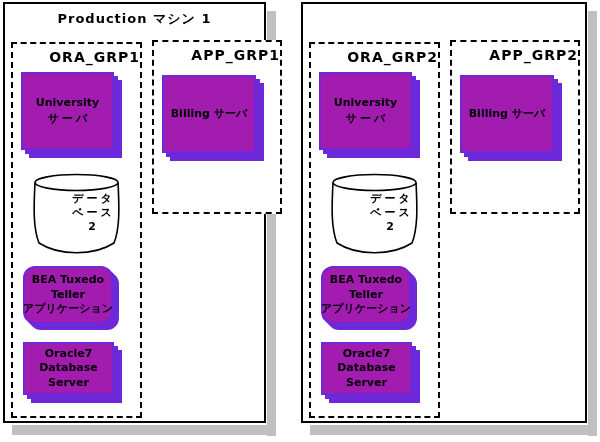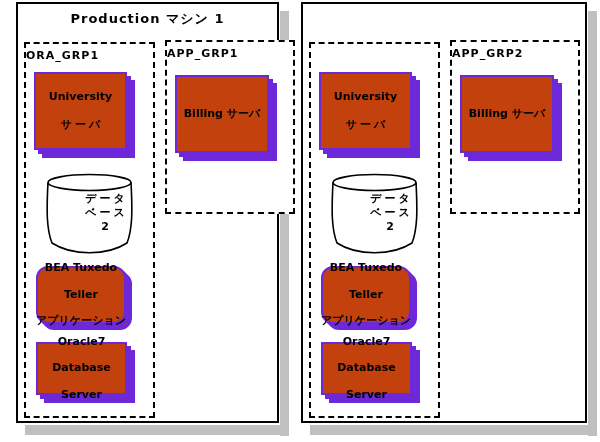--- a/index.html
+++ b/index.html
@@ -5,49 +5,49 @@
   html,body{margin:0;padding:0;background:#fff;}
   #stage{
     position:relative;width:600px;height:442px;background:#fff;overflow:hidden;
     font-family:"DejaVu Sans",sans-serif;color:#000;
   }
   
   .machine{
     position:absolute;top:2px;height:421px;box-sizing:border-box;
     border:2px solid #000;background:#fff;
   }
-  .machine.m1{left:16px;width:263px;}
+  .machine.m1{left:3px;width:263px;}
   .machine.m2{left:301px;width:286px;}
   .shadow-right{
     position:absolute;left:calc(100% + 3px);top:7px;width:9px;
     height:calc(100% + 8px);background:#c0c0c0;
   }
   .shadow-bottom{
     position:absolute;left:7px;top:calc(100% + 4px);height:10px;
     width:calc(100% + 5px);background:#c0c0c0;
   }
   .machine-title{
     position:absolute;top:6px;left:0;right:0;text-align:center;
     font-size:13px;font-weight:bold;letter-spacing:1px;white-space:nowrap;
   }
   
   .group{
     position:absolute;box-sizing:content-box;border:2px dashed #000;background:#fff;
   }
   .ora-group{left:6px;top:38px;width:127px;height:372px;}
   .app-group{left:147px;top:36px;width:126px;height:170px;}
   .group-label{
-    position:absolute;top:5px;left:0;right:0;text-align:left;
-    font-size:11px;font-weight:bold;letter-spacing:1px;white-space:nowrap;
+    position:absolute;top:5px;left:0;right:0;text-align:right;
+    font-size:14px;font-weight:bold;letter-spacing:1px;white-space:nowrap;
   }
   
   .stack{position:absolute;}
   .stack .layer{
-    position:absolute;background:#c2410c;border:4px solid #6d28d9;box-sizing:border-box;
-    width:var(--w);height:var(--h);gap:12px;
+    position:absolute;background:#a21caf;border:4px solid #6d28d9;box-sizing:border-box;
+    width:var(--w);height:var(--h);
   }
   .stack .l2{left:var(--o);top:var(--o);}
   .stack .l3{left:calc(var(--o) * 2);top:calc(var(--o) * 2);}
   .stack .front{
     left:0;top:0;border-width:2px;
     display:flex;flex-direction:column;align-items:center;justify-content:center;
     text-align:center;
   }
   .univ{--w:93px;--h:78px;--o:4px;left:8px;top:28px;}
   .bea {--w:90px;--h:58px;--o:3px;left:10px;top:222px;}
@@ -128,20 +128,21 @@
         </div>
       </div>
     </div>
   </div>
 
   <div class="machine m2">
     <div class="shadow-right"></div>
     <div class="shadow-bottom"></div>
 
     <div class="group ora-group">
+      <div class="group-label">ORA_GRP2</div>
 
       <div class="stack univ">
         <div class="layer l3"></div>
         <div class="layer l2"></div>
         <div class="layer front">
           <div class="line">University</div>
           <div class="line sp">サーバ</div>
         </div>
       </div>
 

